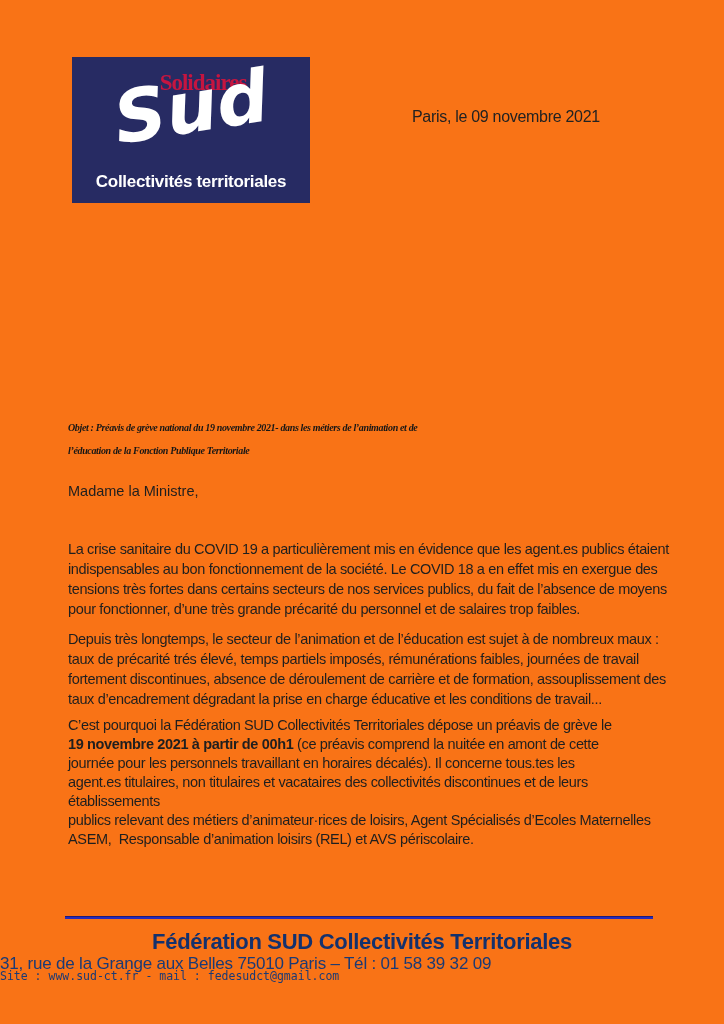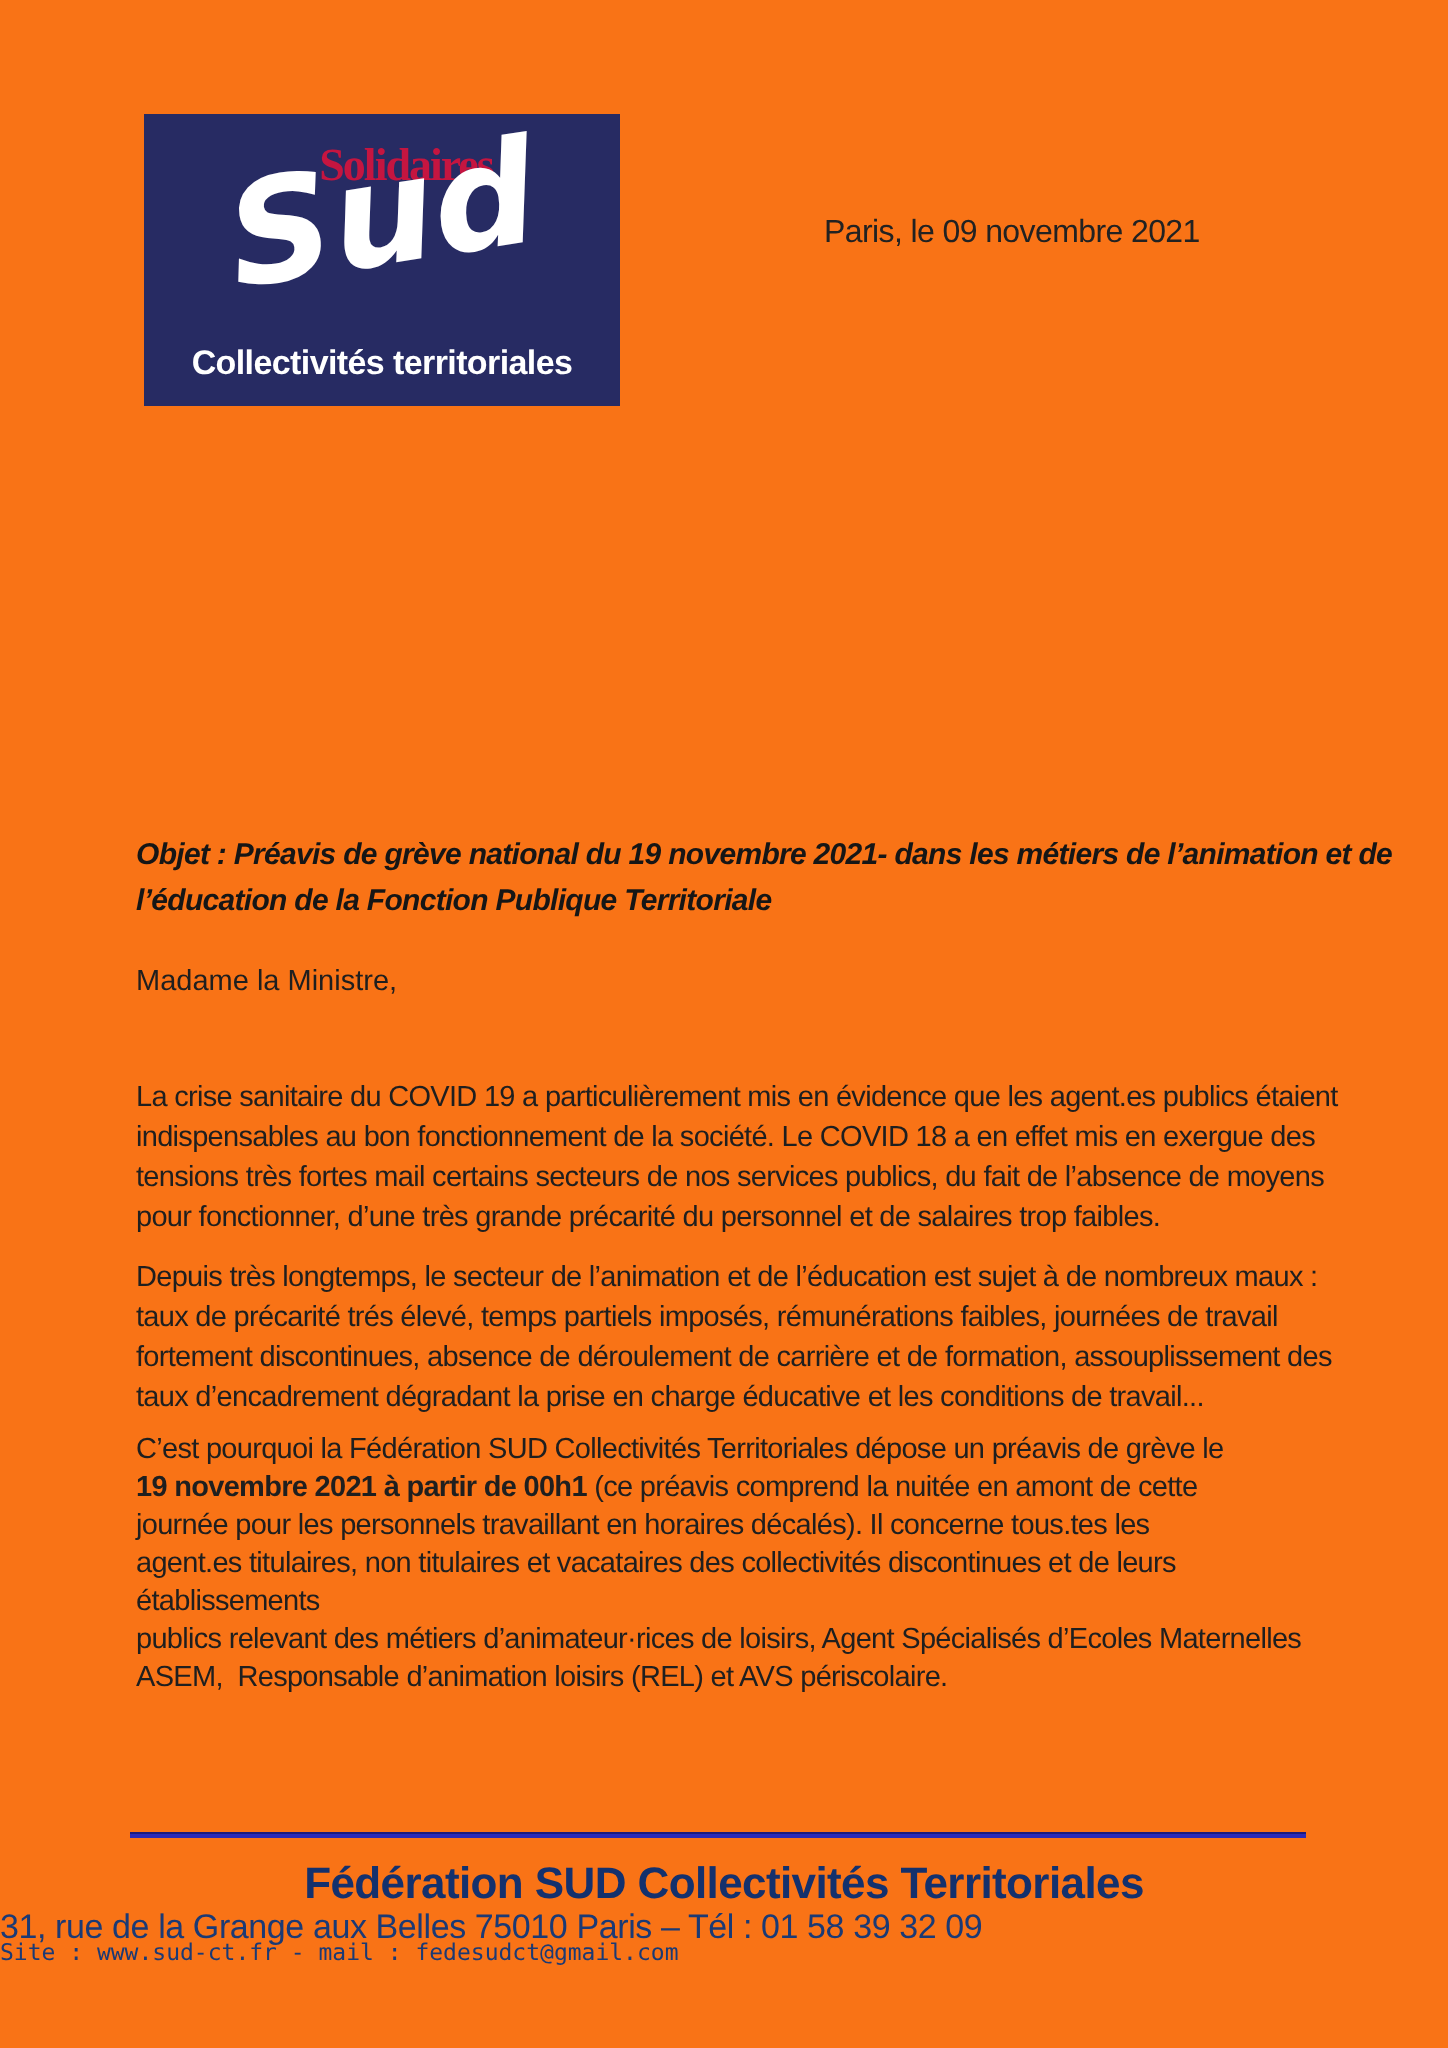--- a/index.html
+++ b/index.html
@@ -65,21 +65,21 @@
   }
   .para { position:absolute; left:68px; width:640px; }
   .para-1 { top:539px; line-height:20px; }
   .para-2 { top:629px; line-height:20px; }
   .para-3 { top:716px; line-height:19px; }
   .para, .salutation, .recipient, .object { font-stretch:normal; }
   .para .line, .recipient .line, .object .line {
     white-space:pre;
     font-size:14.5px; letter-spacing:-0.35px;
   }
-  .object .line { font-size:15px; }
+  .object .line { font-size:10px;font-family:Liberation Serif, serif; }
   .para .line strong { font-weight:bold; letter-spacing:-0.35px; }
 
   
   .footer-rule {
     position:absolute; left:65px; top:916px;
     width:588px; height:3px;
     background:#2a2ab8;
     border-top:1px solid #1b1b7e;
   }
   .footer-org {
@@ -118,21 +118,21 @@
   <div class="object">
       <div class="line"><span>Objet : Préavis de grève national du 19 novembre 2021- dans les métiers de l’animation et de</span></div>
       <div class="line"><span>l’éducation de la Fonction Publique Territoriale</span></div>
     </div>
 
   <div class="salutation">Madame la Ministre,</div>
 
   <div class="para para-1">
       <div class="line"><span>La crise sanitaire du COVID 19 a particulièrement mis en évidence que les agent.es publics étaient</span></div>
       <div class="line"><span>indispensables au bon fonctionnement de la société. Le COVID 18 a en effet mis en exergue des</span></div>
-      <div class="line"><span>tensions très fortes mail certains secteurs de nos services publics, du fait de l’absence de moyens</span></div>
+      <div class="line"><span>tensions très fortes dans certains secteurs de nos services publics, du fait de l’absence de moyens</span></div>
       <div class="line"><span>pour fonctionner, d’une très grande précarité du personnel et de salaires trop faibles.</span></div>
     </div>
   <div class="para para-2">
       <div class="line"><span>Depuis très longtemps, le secteur de l’animation et de l’éducation est sujet à de nombreux maux :</span></div>
       <div class="line"><span>taux de précarité trés élevé, temps partiels imposés, rémunérations faibles, journées de travail</span></div>
       <div class="line"><span>fortement discontinues, absence de déroulement de carrière et de formation, assouplissement des</span></div>
       <div class="line"><span>taux d’encadrement dégradant la prise en charge éducative et les conditions de travail...</span></div>
     </div>
   <div class="para para-3">
       <div class="line"><span>C’est pourquoi la Fédération SUD Collectivités Territoriales dépose un préavis de grève le</span></div>

